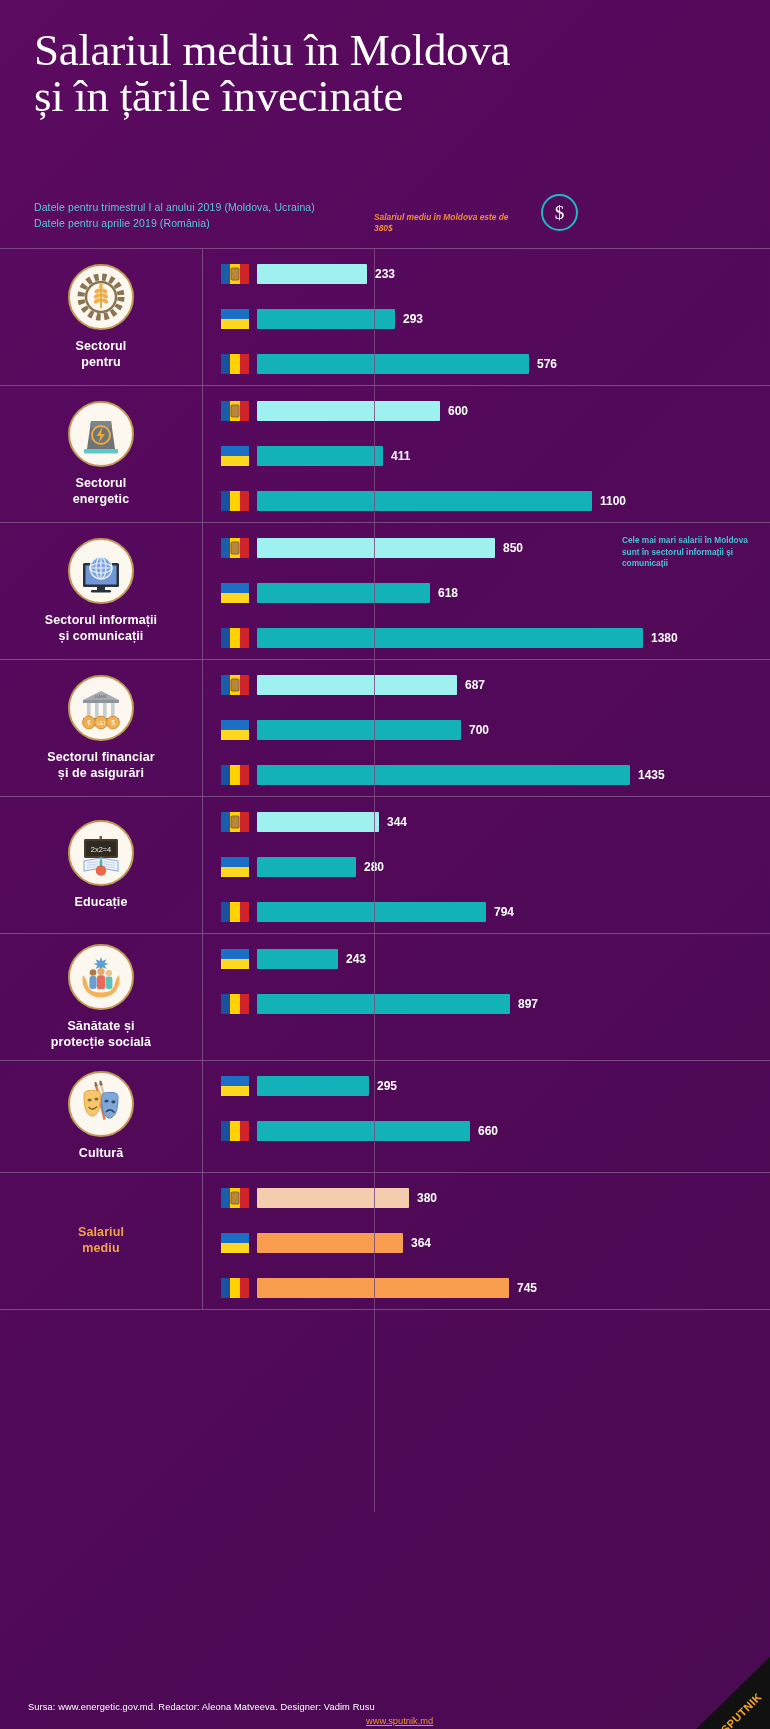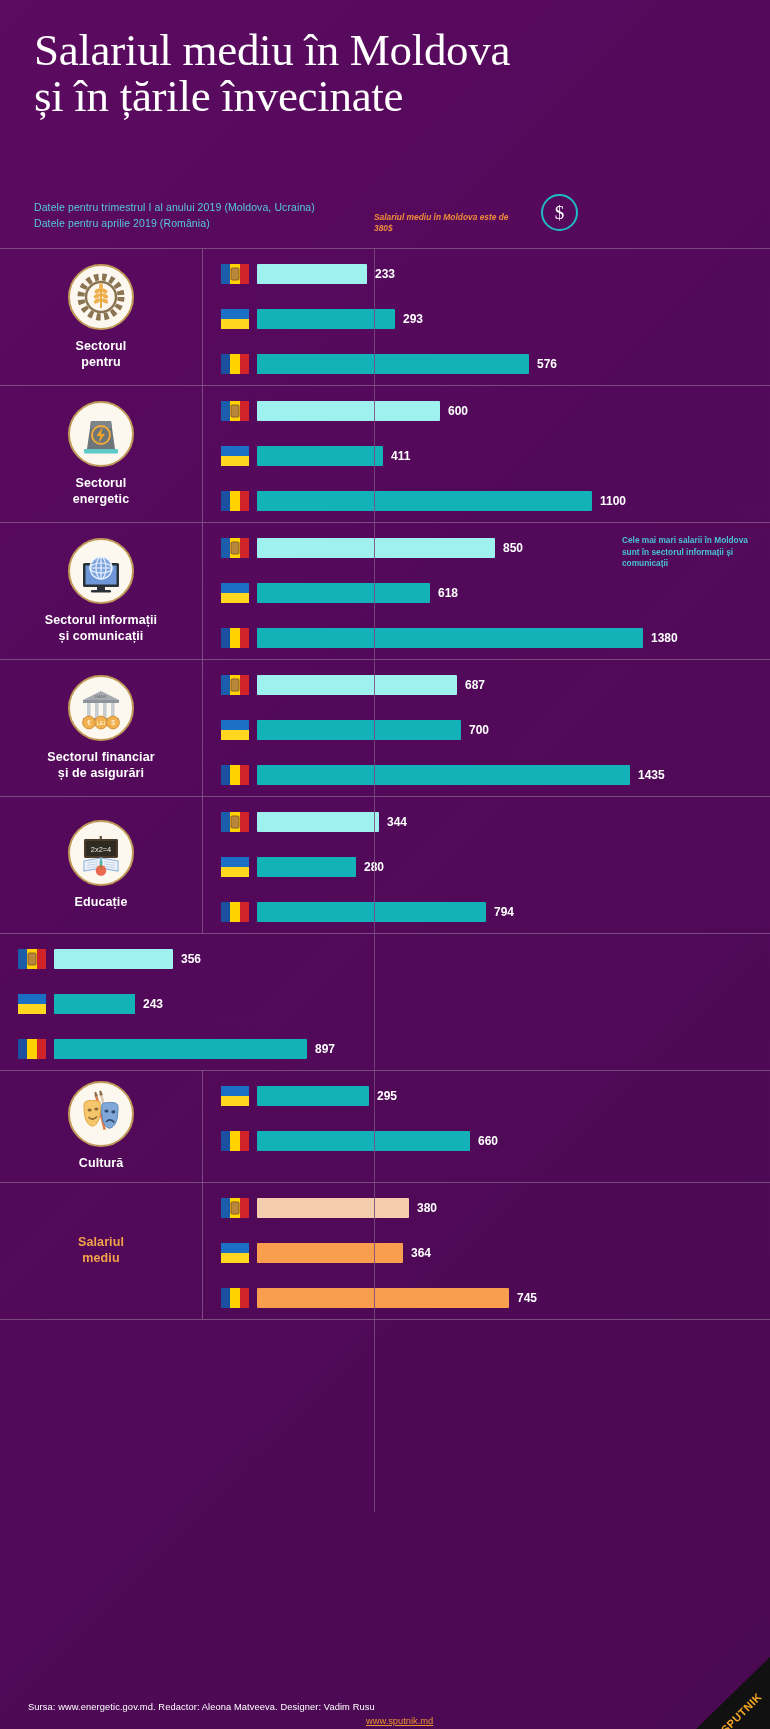--- a/index.html
+++ b/index.html
@@ -456,32 +456,44 @@
                 <span></span>
               </span>
             <span class="bar" style="width:229px"></span>
             <span class="bar-val">794</span>
           </div>
         </div>
       </div>
     </div>
 
     <div class="row">
-      <div class="bars-col">
-        <div class="bargroup">
-          <div class="bar-line">
-            <span class="flag md">
-                <span></span>
-                <span></span>
-                <span></span>
-                <i class="emblem"></i>
-              </span>
-            <span class="bar md" style="width:119px"></span>
-            <span class="bar-val">356</span>
-          </div>
+      <div class="label-col">
+        <div class="sector-icon">
+          <svg width="52" height="52" viewBox="0 0 52 52">
+            <g fill="#5b9fd4">
+              <path d="M26 6 L27.5 10 L31.5 8.2 L29.6 12 L33.6 12.8 L29.6 14.4 L31.6 18 L27.6 16.2 L26 20 L24.4 16.2 L20.4 18 L22.4 14.4 L18.4 12.8 L22.4 12 L20.5 8.2 L24.5 10 Z"></path>
+            </g>
+            <g>
+              <circle cx="18" cy="21.5" r="3.3" fill="#b5763f"></circle>
+              <rect x="14.4" y="25" width="7.2" height="13" rx="2.4" fill="#6a9fd0"></rect>
+              <circle cx="26" cy="20.5" r="3.6" fill="#e8a96b"></circle>
+              <rect x="22" y="24.3" width="8" height="14" rx="2.6" fill="#e86a5a"></rect>
+              <circle cx="34" cy="22" r="3.1" fill="#f0c08a"></circle>
+              <rect x="30.6" y="25.4" width="6.8" height="12.6" rx="2.3" fill="#5fc0ba"></rect>
+            </g>
+            <path d="M8 24 Q5.5 33 12 41 Q18 46.5 26 46.5 Q34 46.5 40 41 Q46.5 33 44 24 Q40.5 27.5 39.5 34 Q37.5 41.5 26 41.5 Q14.5 41.5 12.5 34 Q11.5 27.5 8 24 Z" fill="#f2b35c"></path>
+          </svg>
+        </div>
+        <div class="sector-name">
+          <span>Sănătate și</span><br>
+          <span>protecție socială</span>
+        </div>
+      </div>
+      <div class="bars-col">
+        <div class="bargroup">
           <div class="bar-line">
             <span class="flag ua">
                 <span></span>
                 <span></span>
               </span>
             <span class="bar" style="width:81px"></span>
             <span class="bar-val">243</span>
           </div>
           <div class="bar-line">
             <span class="flag ro">

